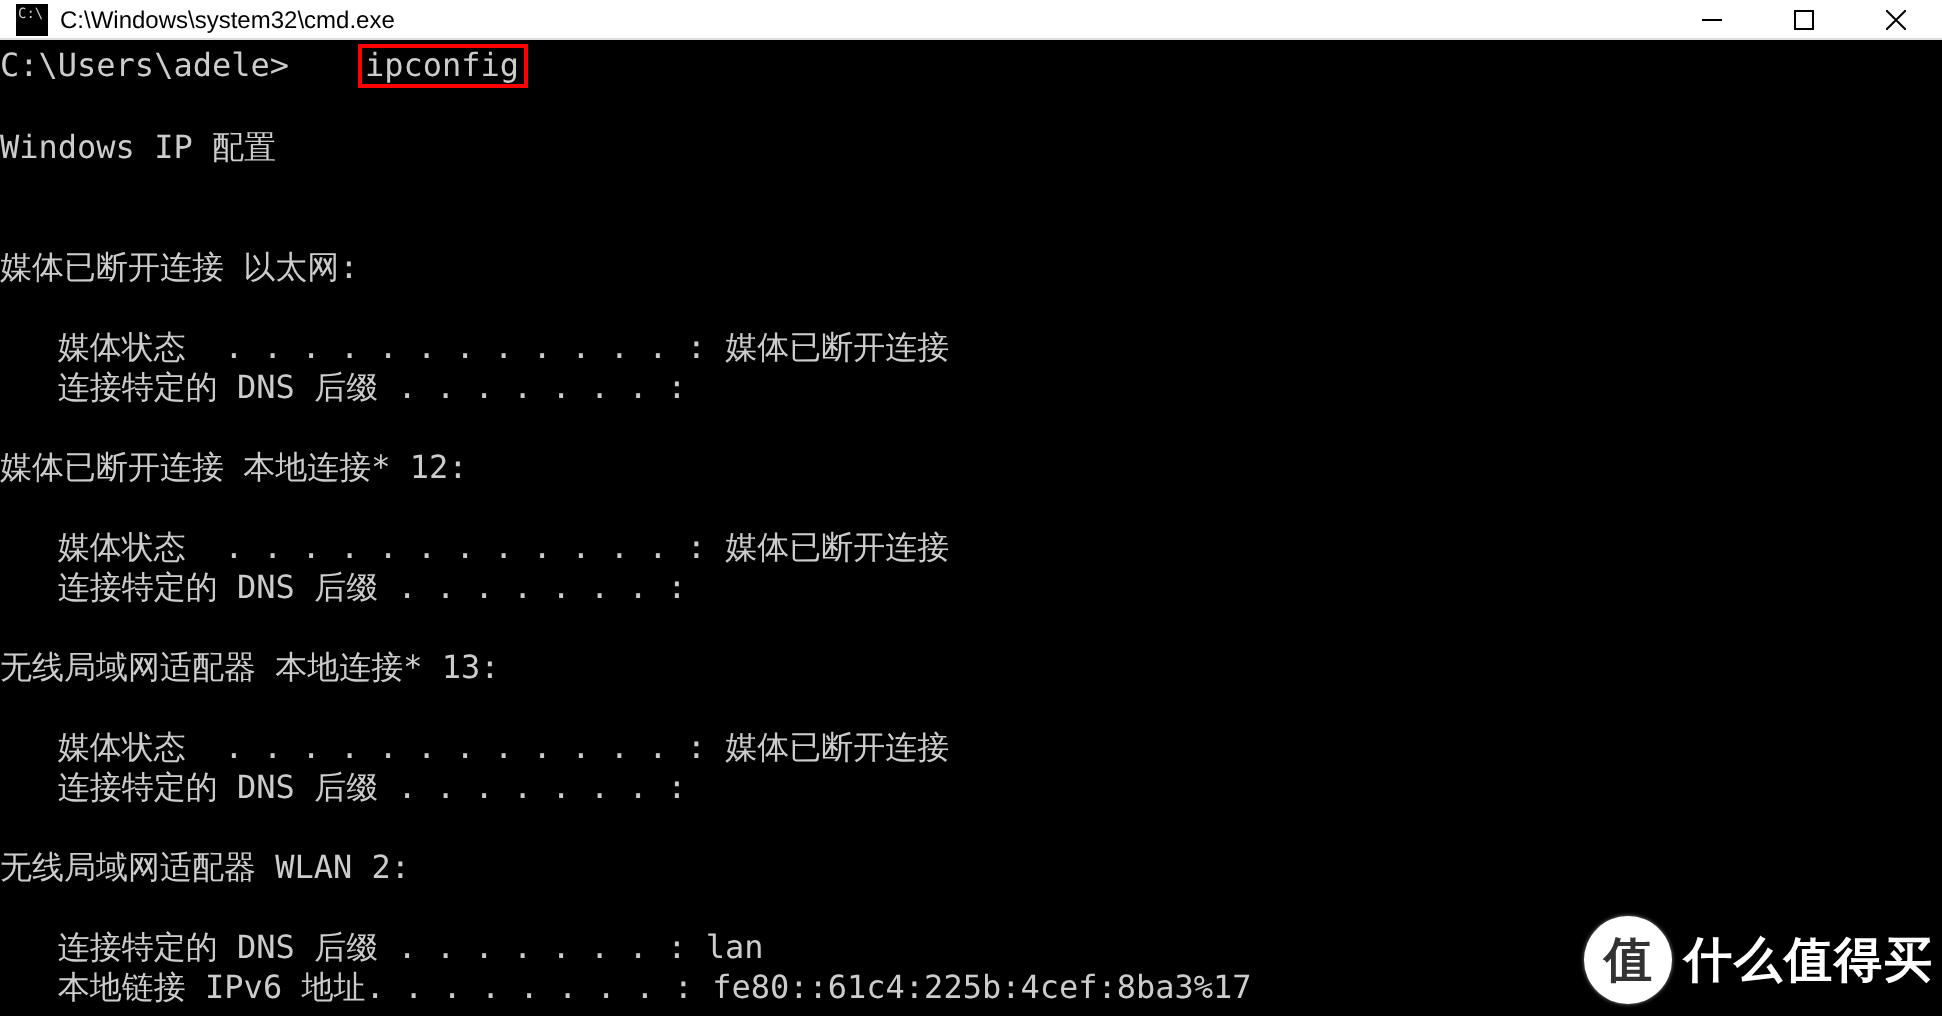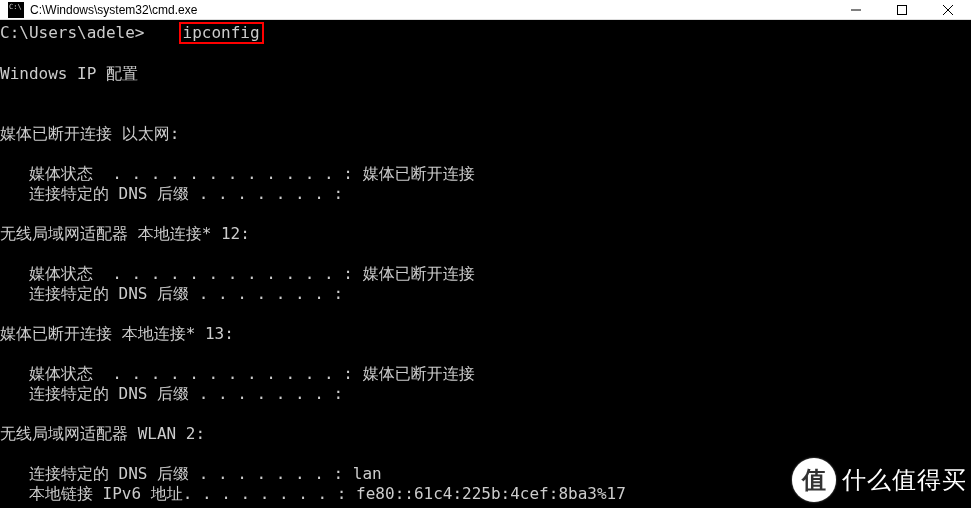--- a/index.html
+++ b/index.html
@@ -79,21 +79,21 @@
     background: #fff;
     display: flex; align-items: center; justify-content: center;
     font-size: 24px; font-weight: bold;
     color: #333;
     font-family: "SimHei", sans-serif;
     box-shadow: 0 0 2px #888;
   }
   .wm-text {
     color: #fff;
     font-size: 24px;
-    font-weight: normal;
+    font-weight: bold;
     font-family: "SimHei","Microsoft YaHei",sans-serif;
     text-shadow: 0 0 3px #000;
     letter-spacing: 1px;
   }
 </style>
 </head>
 <body>
 
 <div class="titlebar">
   <span class="titlebar-icon"></span>
@@ -120,26 +120,26 @@
 <div class="terminal"><span>C:\Users\adele&gt;</span><span class="hl-cmd">ipconfig</span>
 
 <span>Windows IP 配置</span>
 
 
 <span>媒体已断开连接 以太网:</span>
 
    <span>媒体状态  . . . . . . . . . . . . : </span><span>媒体已断开连接</span>
    <span>连接特定的 DNS 后缀 . . . . . . . :</span>
 
-<span>无线局域网适配器 本地连接* 12:</span>
+<span>媒体已断开连接 本地连接* 12:</span>
 
    <span>媒体状态  . . . . . . . . . . . . : </span><span>媒体已断开连接</span>
    <span>连接特定的 DNS 后缀 . . . . . . . :</span>
 
-<span>媒体已断开连接 本地连接* 13:</span>
+<span>无线局域网适配器 本地连接* 13:</span>
 
    <span>媒体状态  . . . . . . . . . . . . : </span><span>媒体已断开连接</span>
    <span>连接特定的 DNS 后缀 . . . . . . . :</span>
 
 <span>无线局域网适配器 WLAN 2:</span>
 
    <span>连接特定的 DNS 后缀 . . . . . . . : </span><span>lan</span>
    <span>本地链接 IPv6 地址. . . . . . . . : </span><span>fe80::61c4:225b:4cef:8ba3%17</span>
    
    

